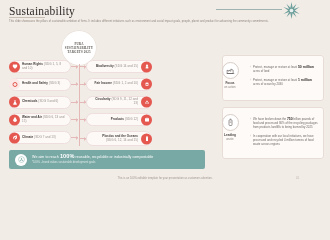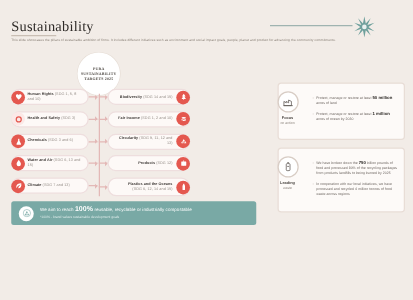--- a/index.html
+++ b/index.html
@@ -6,21 +6,20 @@
   html, body {
     width: 330px; height: 186px;
     background: #f2ece7;
     font-family: "Liberation Sans", sans-serif;
     overflow: hidden;
   }
   .slide {
     position: relative;
     width: 304px; height: 186px;
     background: #f2ece7;
-    margin-top: 11px;
   }
 
   
   .title {
     position: absolute; left: 9px; top: 5px;
     font-family: "Liberation Serif", serif;
     font-size: 11.5px; color: #2f2b28; letter-spacing: .2px;
   }
   .title-rule {
     position: absolute; left: 9px; top: 17px;

